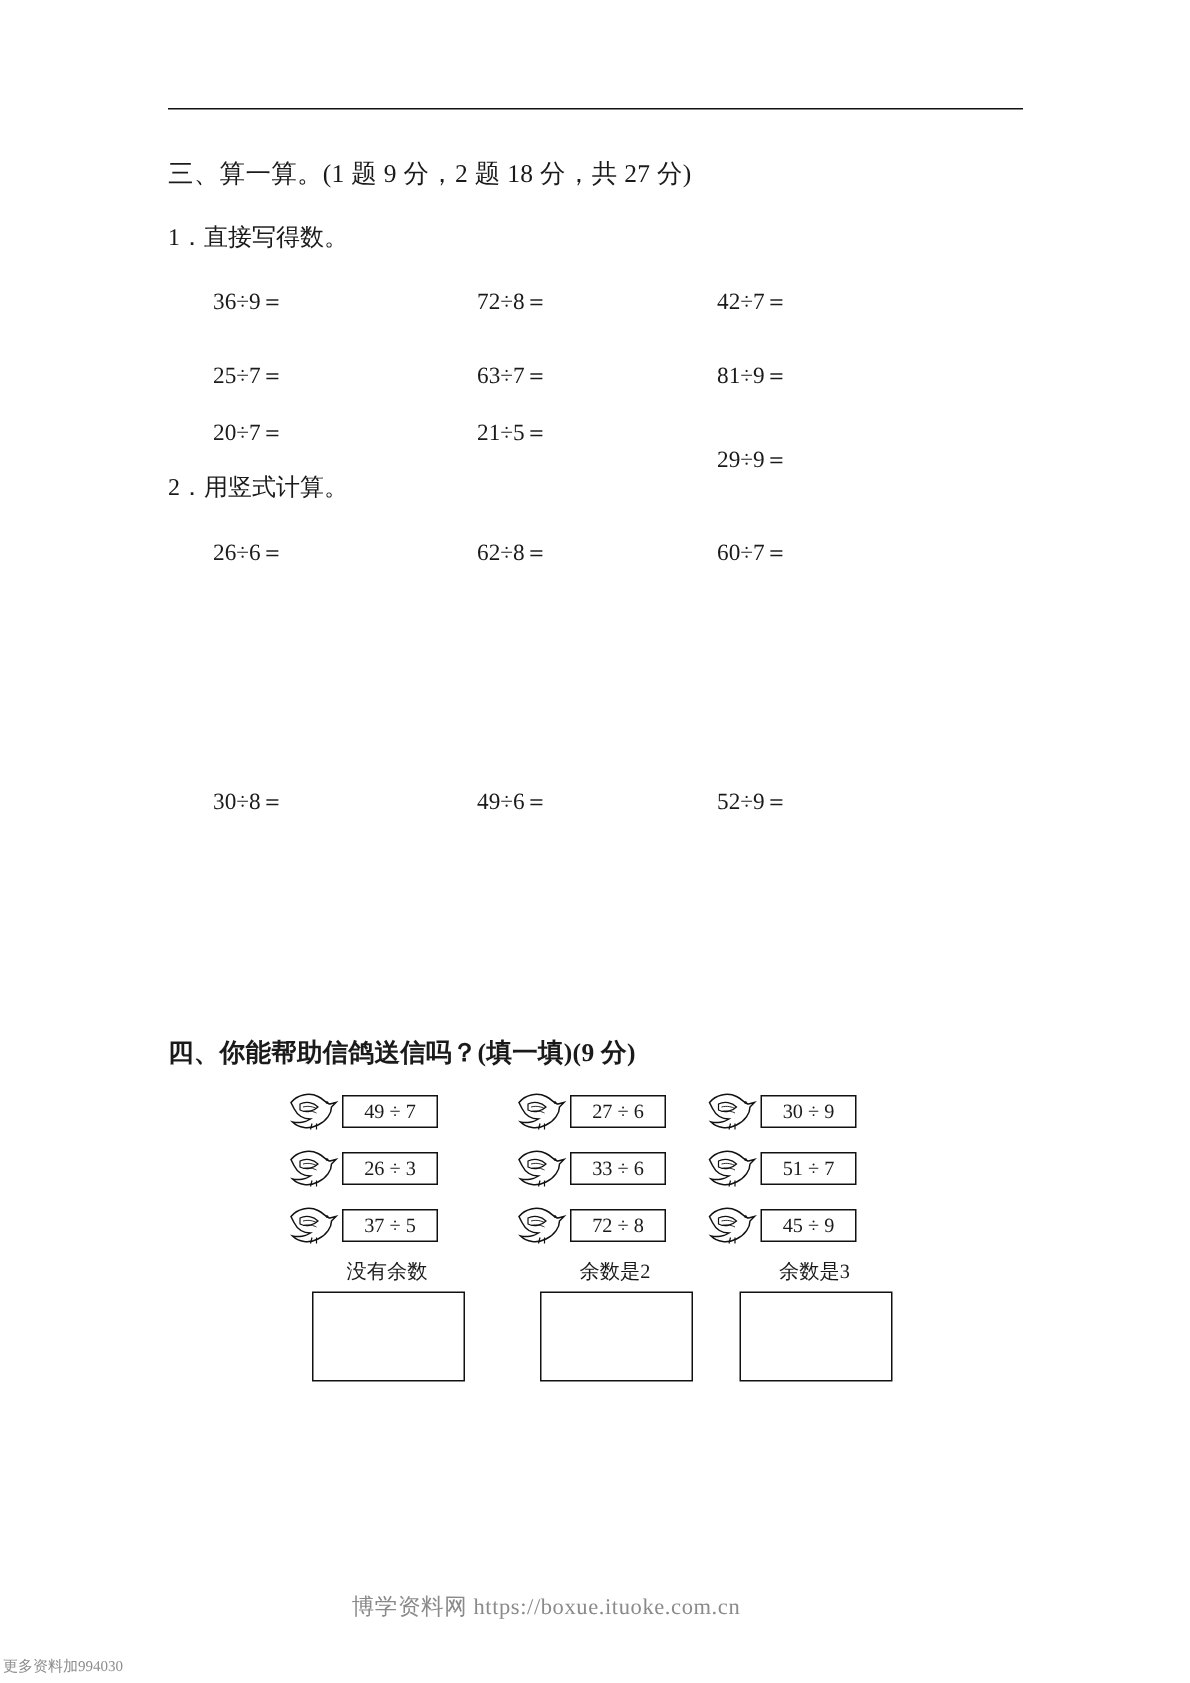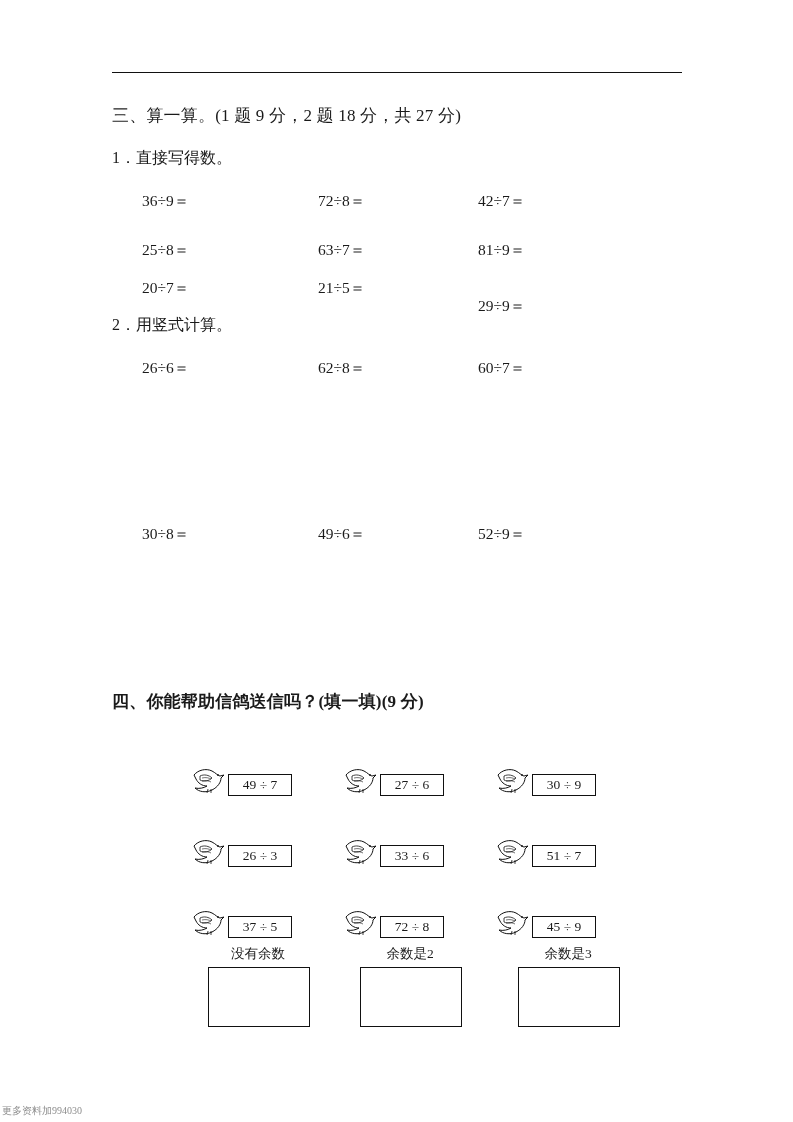--- a/index.html
+++ b/index.html
@@ -58,28 +58,27 @@
 
   .r1 { top: 191px; }
 
   
   .dove-group {
     position: absolute;
     top: 725px;
   }
   #grp1 { left: 190px; }
   #grp2 { left: 342px; }
-  #grp3 { left: 494px; }
+  #grp3 { left: 469px; }
 
   .dove-row {
     display: flex;
-    align-items: flex-end;
+    align-items: center;
     height: 31px;
     margin-bottom: 7px;
-    margin-top: 40px;
   }
   .dove-icon {
     width: 36px;
     height: 30px;
     flex: 0 0 36px;
     margin-right: 2px;
   }
   .card {
     border: 1.1px solid #111;
     min-width: 52px;
@@ -141,21 +140,21 @@
   <div class="top-rule"></div>
 
   <div class="section-head" id="sec3-head">三、算一算。(1 题 9 分，2 题 18 分，共 27 分)</div>
 
   <div class="sub-head" id="sub1">1．直接写得数。</div>
 
   <div class="expr col-a r1">36÷9＝</div>
   <div class="expr col-b r1">72÷8＝</div>
   <div class="expr col-c r1">42÷7＝</div>
 
-  <div class="expr col-a" style="top:240px;">25÷8＝</div>
+  <div class="expr col-a" style="top:240px;">25÷7＝</div>
   <div class="expr col-b" style="top:240px;">63÷7＝</div>
   <div class="expr col-c" style="top:240px;">81÷9＝</div>
 
   <div class="expr col-a" style="top:278px;">20÷7＝</div>
   <div class="expr col-b" style="top:278px;">21÷5＝</div>
   <div class="expr col-c" style="top:296px;">29÷9＝</div>
 
   <div class="sub-head" id="sub2">2．用竖式计算。</div>
 
   <div class="expr col-a" style="top:358px;">26÷6＝</div>
@@ -293,15 +292,16 @@
           <circle cx="28" cy="9" r="0.9" fill="#111"></circle>
           <path d="M18 23 L17 27 M21 23 L21 27" stroke="#111" stroke-width="0.8" fill="none"></path>
         </svg>
       </span>
       <span class="card">45 ÷ 9</span>
     </div>
     <div class="group-label">余数是3</div>
     <div class="answer-box"></div>
   </div>
 
+  <div class="watermark">博学资料网 https://boxue.ituoke.com.cn</div>
   <div class="corner-note">更多资料加994030</div>
 
 </div>
 
 </body></html>

